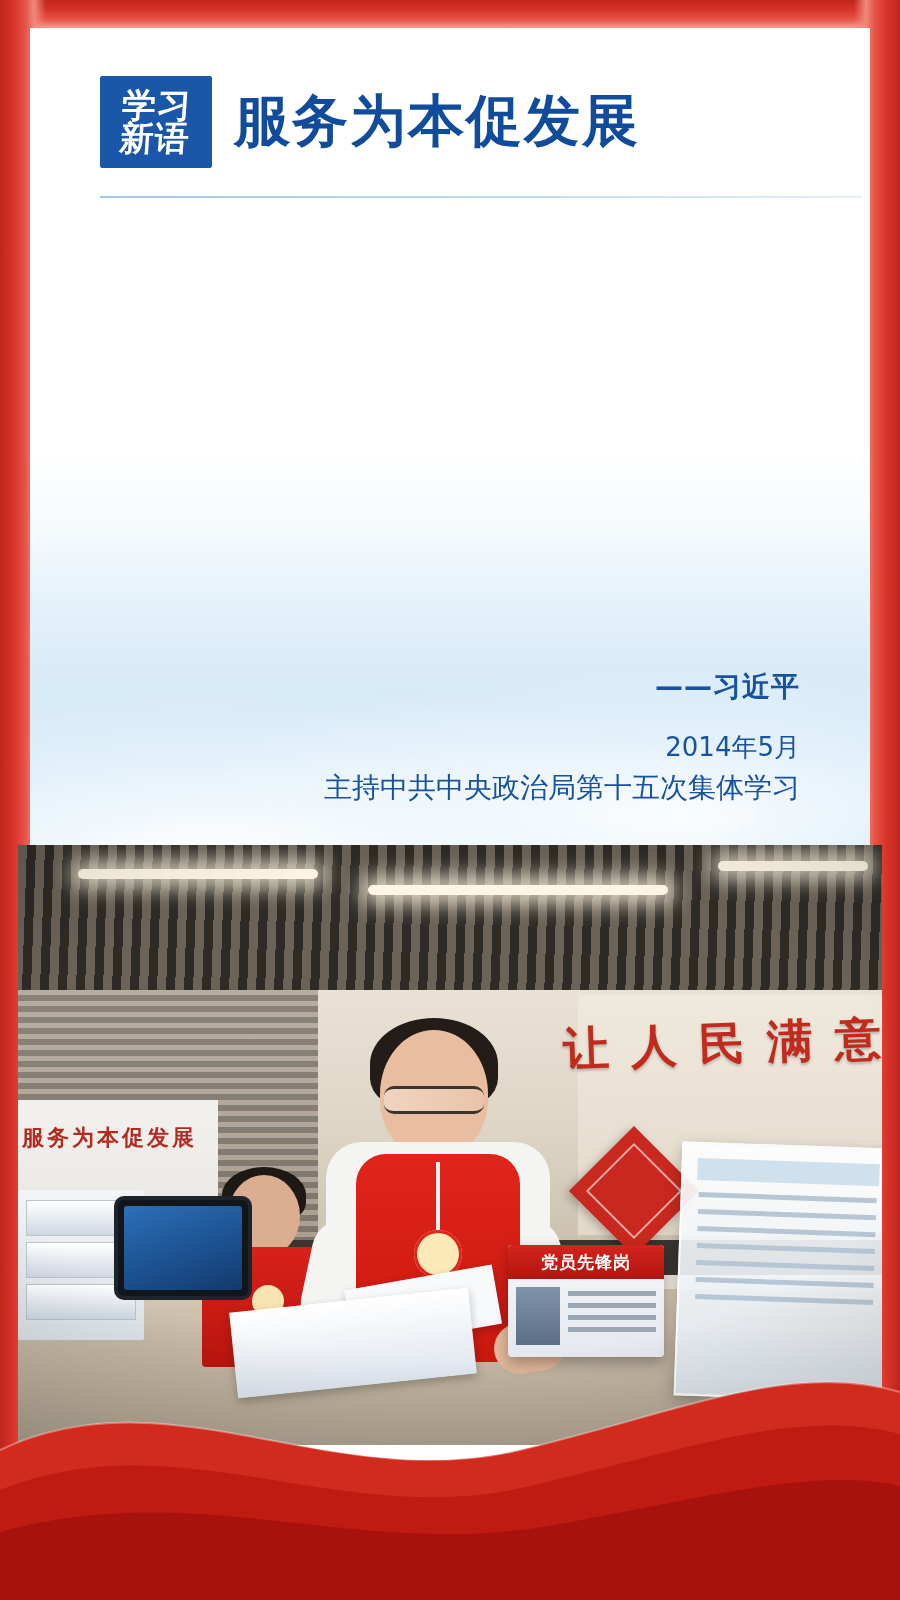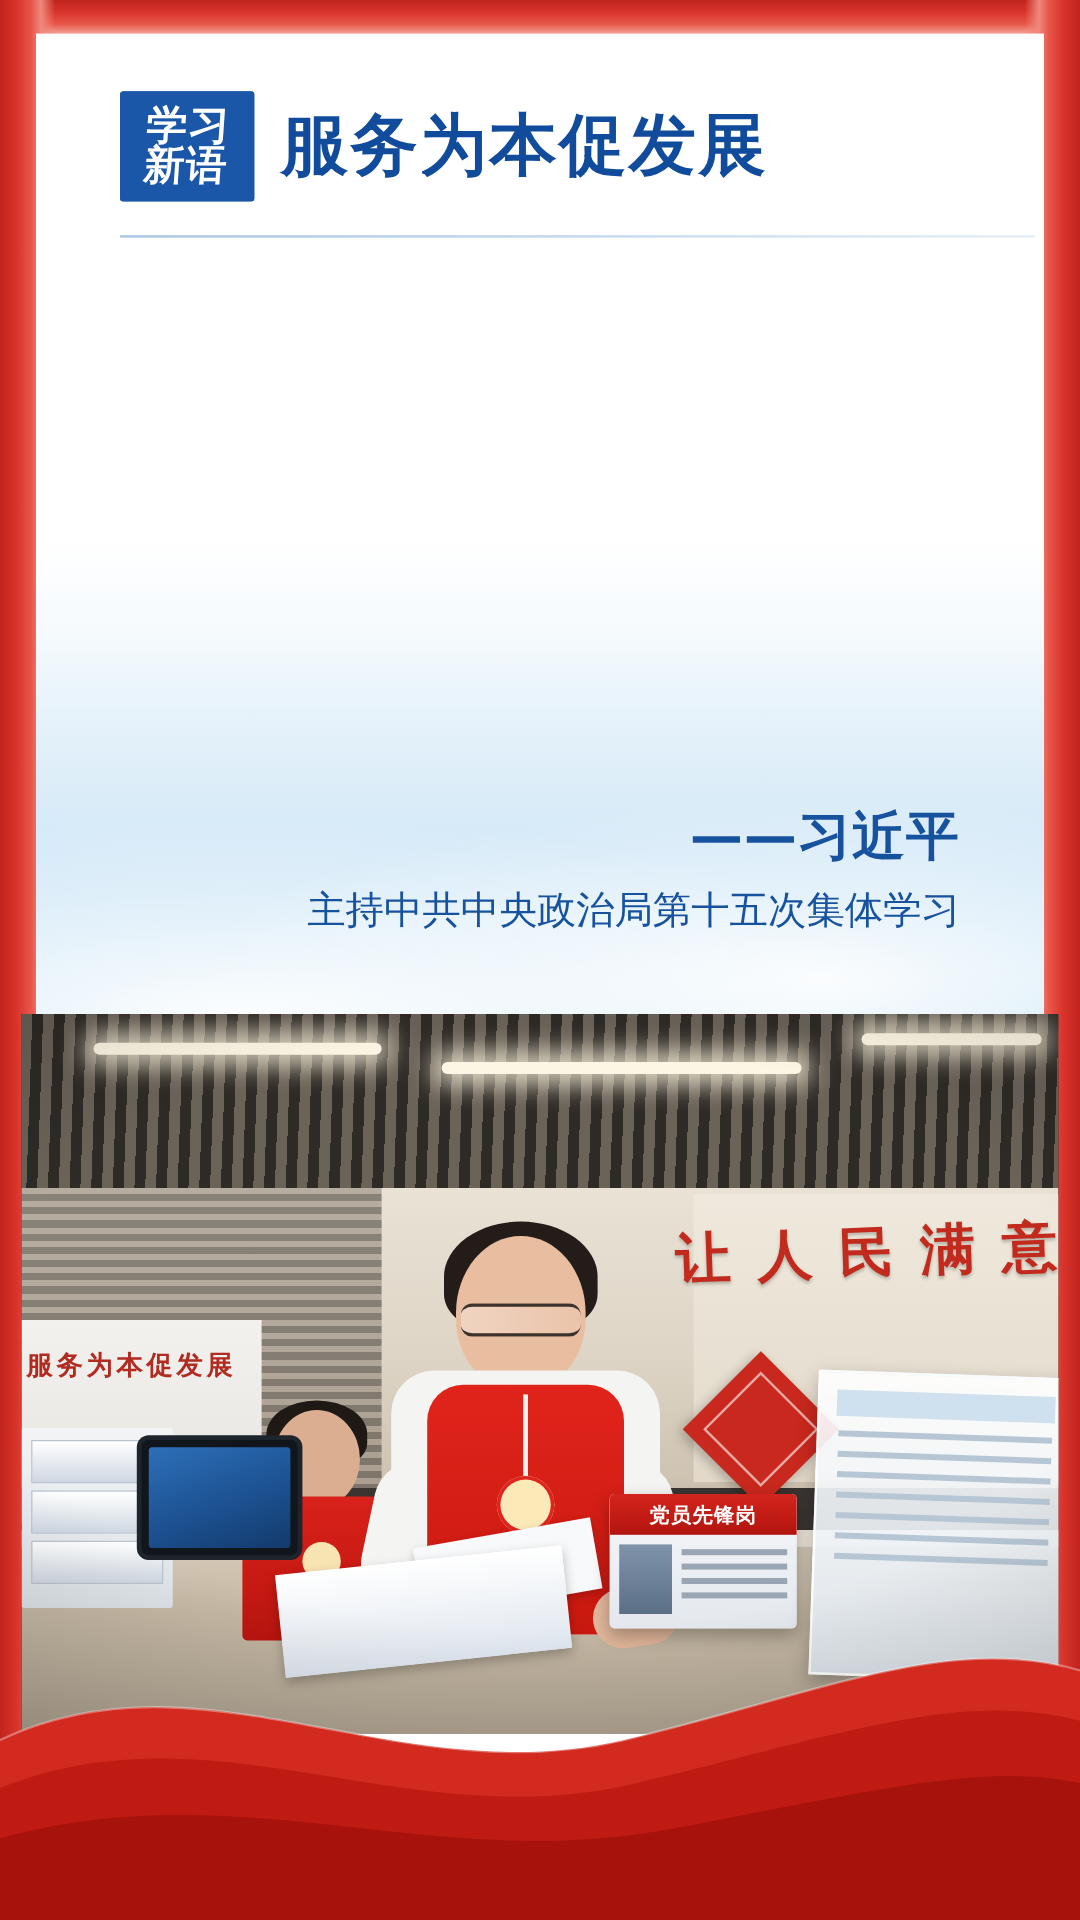--- a/index.html
+++ b/index.html
@@ -122,31 +122,31 @@
   
   .attrib {
     position: absolute;
     right: 70px;
     top: 640px;
     text-align: right;
     color: #17529f;
     font-family: "DejaVu Sans", sans-serif;
   }
   .attrib .author {
-    font-size: 44px;
+    font-size: 28px;
     font-weight: bold;
     letter-spacing: 1px;
-    margin-bottom: 10px;
+    margin-bottom: 24px;
   }
   .attrib .date {
     font-size: 26px;
     margin-bottom: 4px;
   }
   .attrib .occasion {
-    font-size: 32px;
+    font-size: 28px;
   }
 
   
   .photo {
     position: absolute;
     left: 18px;
     top: 845px;
     width: 864px;
     height: 600px;
     overflow: hidden;
@@ -432,20 +432,21 @@
         </div>
       </div>
       <div class="headline">服务为本促发展</div>
     </div>
 
     <div class="rule"></div>
 
 
     <div class="attrib">
       <div class="author">——习近平</div>
+      <div class="date">2014年5月</div>
       <div class="occasion">主持中共中央政治局第十五次集体学习</div>
     </div>
   </div>
 
   <div class="photo">
     <div class="ph-ceiling"></div>
     <div class="ph-light l1"></div>
     <div class="ph-light l2"></div>
     <div class="ph-light l3"></div>
 

